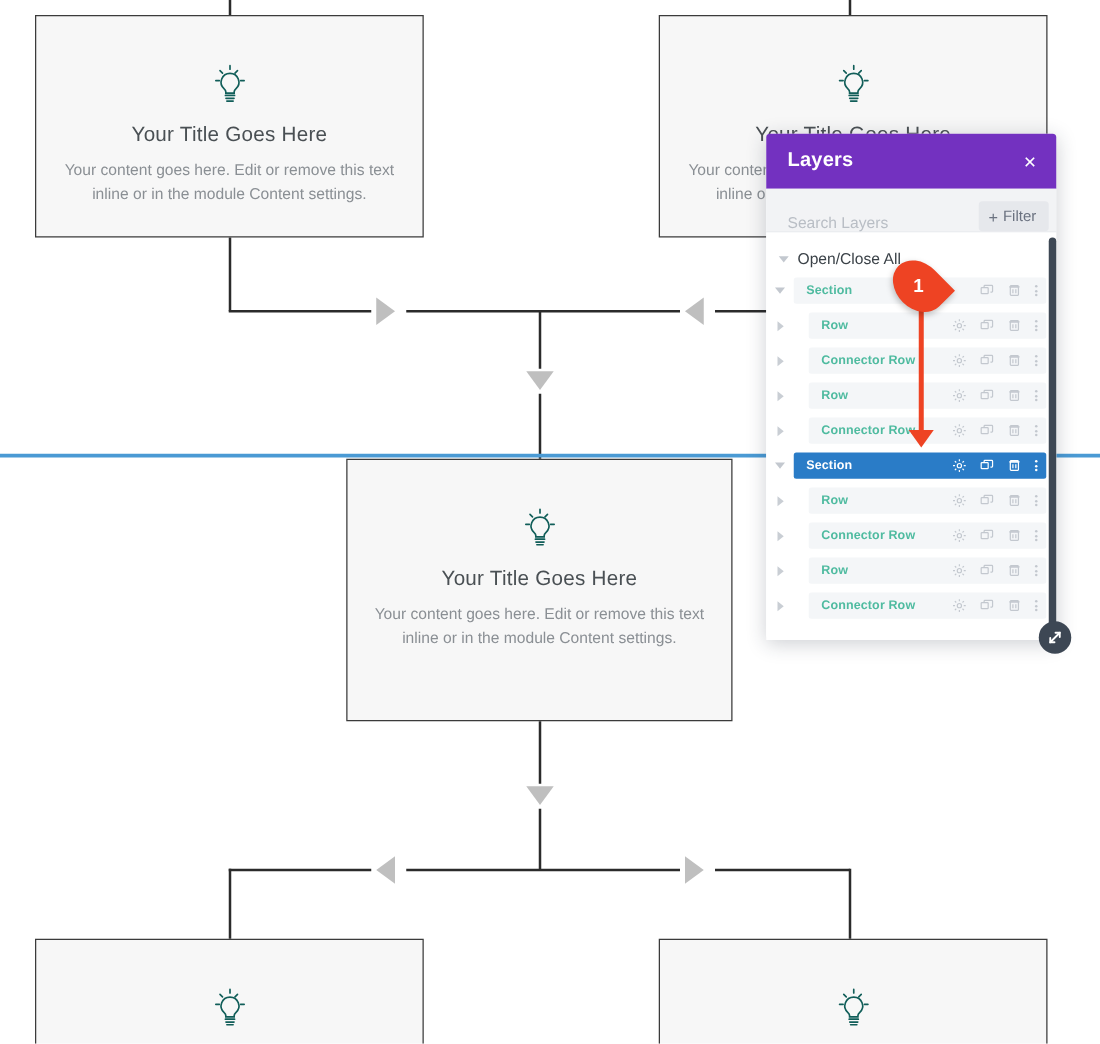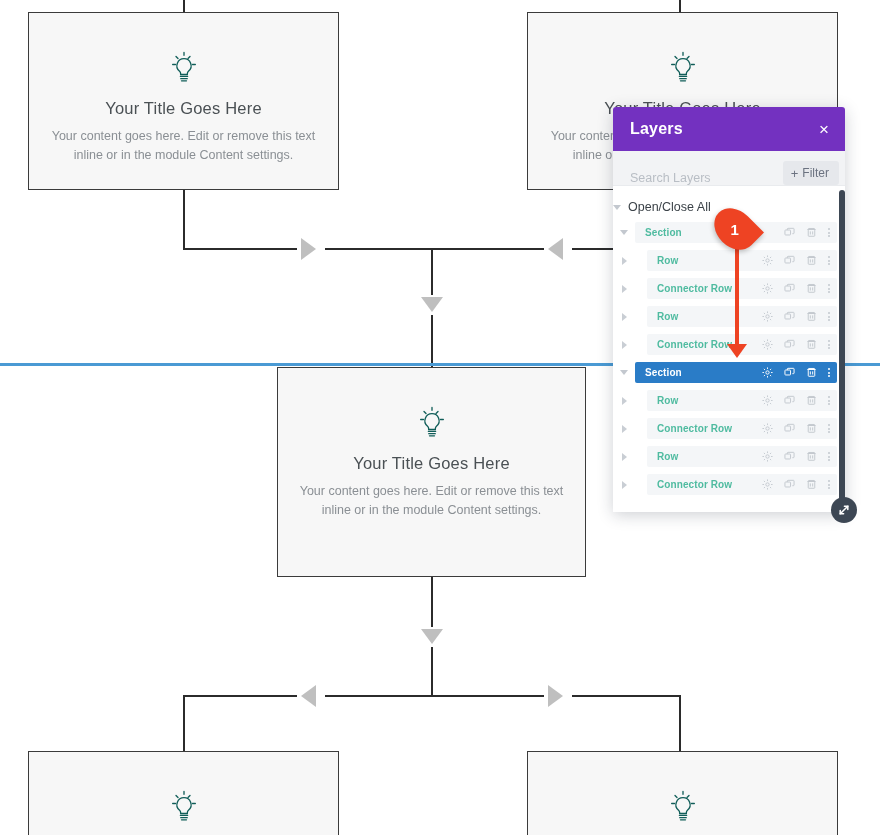--- a/index.html
+++ b/index.html
@@ -159,20 +159,21 @@
   .panel-body {
     position: relative;
     height: 326px;
     background: #ffffff;
     padding: 11px 0 0 0;
     overflow: hidden;
   }
   .open-close-all {
     display: flex;
     align-items: center;
+    padding-left: 10px;
     height: 20px;
     margin-bottom: 5px;
   }
   .oc-label {
     font-size: 12.5px;
     color: #3b4248;
     margin-left: 7px;
   }
   .caret {
     width: 0; height: 0;

